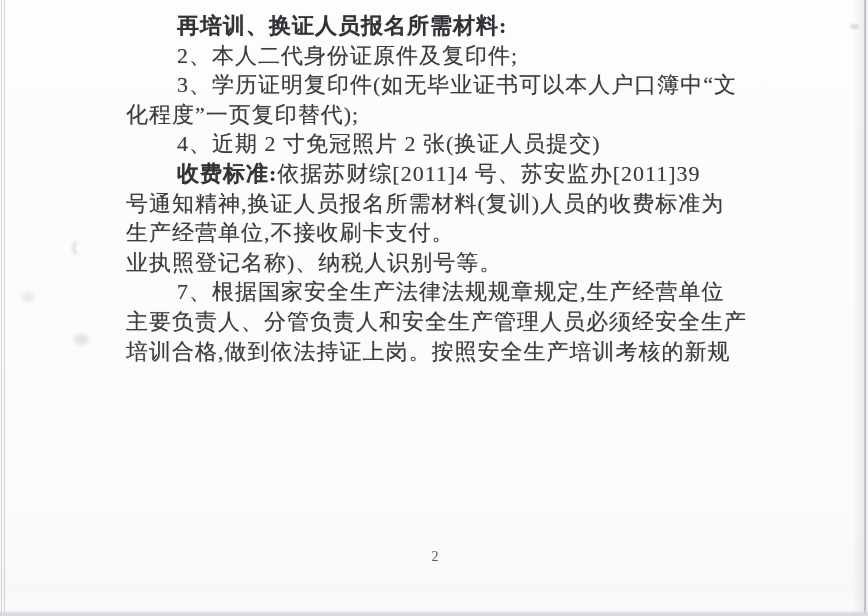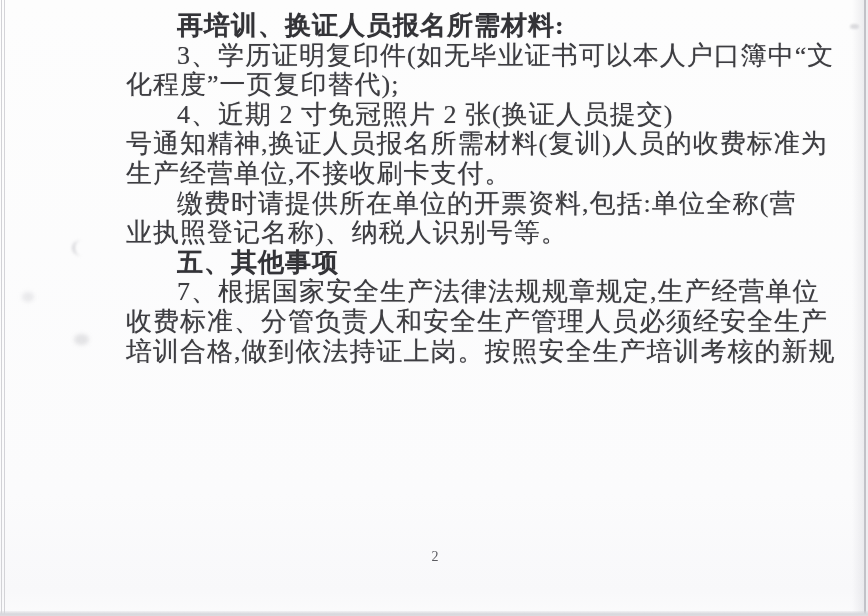--- a/index.html
+++ b/index.html
@@ -66,21 +66,21 @@
     border-radius: 50%;
     filter: blur(1px);
   }
   
   .text-block {
     position: absolute;
     left: 126px;
     top: 11px;
     width: 628px;
     font-family: "Liberation Serif", "DejaVu Serif", serif;
-    font-size: 26px;
+    font-size: 22px;
     line-height: 29.6px;
     letter-spacing: 1px;
     color: #3d3d41;
     text-shadow: 0 0 0.7px rgba(70,70,76,0.55);
   }
   .doc-line {
     white-space: nowrap;
     height: 29.6px;
   }
   .indent { padding-left: 51px; }
@@ -99,30 +99,30 @@
     color: #5b5b60;
   }
 </style>
 </head>
 <body>
 
 <div class="scan-page">
 
   <div class="text-block">
     <div class="doc-line indent bold-line">再培训、换证人员报名所需材料:</div>
+    <div class="doc-line indent">2、本人二代身份证原件及复印件;</div>
     <div class="doc-line indent">3、学历证明复印件(如无毕业证书可以本人户口簿中“文</div>
     <div class="doc-line">化程度”一页复印替代);</div>
     <div class="doc-line indent">4、近期 2 寸免冠照片 2 张(换证人员提交)</div>
+    <div class="doc-line indent"><span class="bold-prefix">收费标准:</span><span>依据苏财综[2011]4 号、苏安监办[2011]39</span></div>
     <div class="doc-line">号通知精神,换证人员报名所需材料(复训)人员的收费标准为</div>
     <div class="doc-line">生产经营单位,不接收刷卡支付。</div>
-    <div class="doc-line indent">缴费时请提供所在单位的开票资料,包括:单位全称(营</div>
     <div class="doc-line">业执照登记名称)、纳税人识别号等。</div>
-    <div class="doc-line indent bold-line">五、其他事项</div>
     <div class="doc-line indent">7、根据国家安全生产法律法规规章规定,生产经营单位</div>
-    <div class="doc-line">收费标准、分管负责人和安全生产管理人员必须经安全生产</div>
+    <div class="doc-line">主要负责人、分管负责人和安全生产管理人员必须经安全生产</div>
     <div class="doc-line">培训合格,做到依法持证上岗。按照安全生产培训考核的新规</div>
   </div>
 
   <div class="page-number">2</div>
 
   <div class="smudge-a"></div>
   <div class="smudge-b"></div>
   <div class="smudge-c"></div>
   <div class="speck-tr"></div>
 

